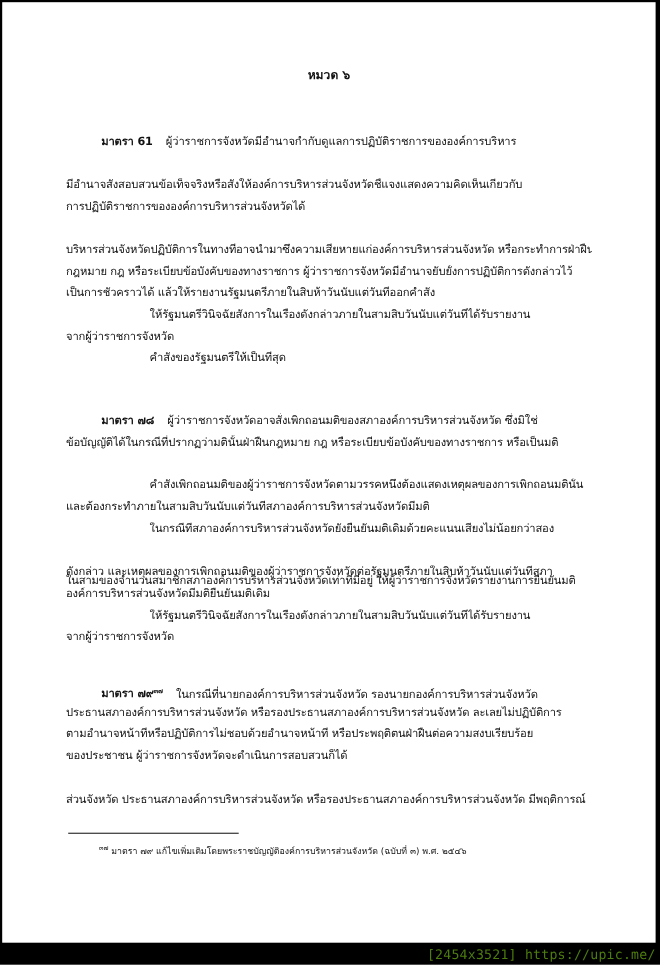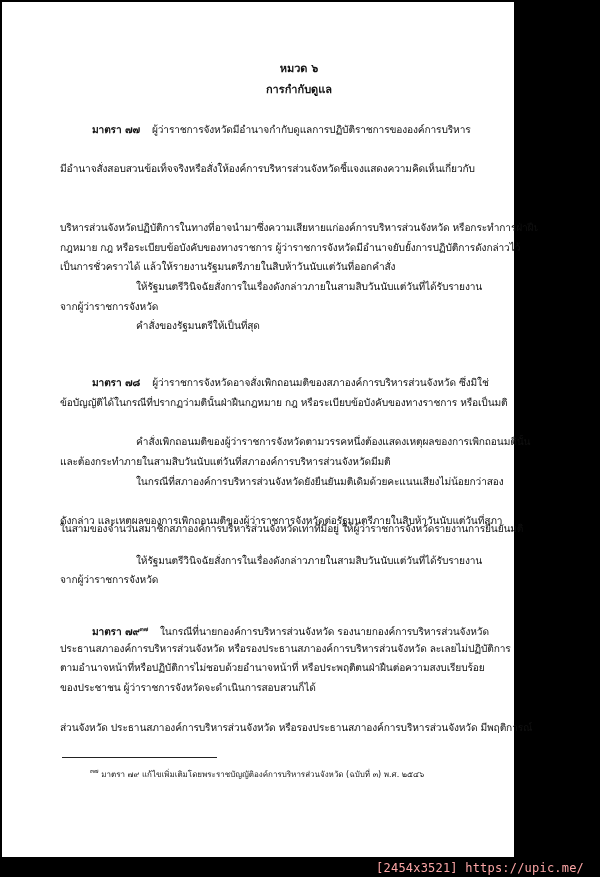--- a/index.html
+++ b/index.html
@@ -1,61 +1,62 @@
 <!DOCTYPE html>
 <html><head>
 <meta charset="utf-8">
 <style>
   html, body { margin: 0; padding: 0; }
   body {
     width: 600px; height: 877px; background: #000; position: relative; overflow: hidden;
     font-family: "DejaVu Sans", sans-serif;
   }
   .page {
-    position: absolute; left: 2px; top: 2px; width: 512px; height: 855px;
+    position: absolute; left: 2px; top: 2px; width: 594px; height: 855px;
     background: #fff; color: #111;
   }
   .chapter { position: absolute; left: 0; width: 594px; text-align: center; font-weight: bold; font-size: 11px; }
   .line {
     position: absolute; left: 58px; width: 478px; font-size: 10.2px; line-height: 14px;
     white-space: nowrap; overflow: hidden; text-align: justify; letter-spacing: -0.15px;
   }
   .indent { left: 134px; width: 402px; }
   .sec { font-weight: bold; margin-right: 12px; }
   .fn-mark { font-size: 6px; vertical-align: super; }
   .rule { position: absolute; left: 60px; top: 755px; width: 155px; height: 1px; background: #222; }
   .footnote { position: absolute; left: 88px; top: 764px; font-size: 8px; white-space: nowrap; }
   .watermark {
-    position: absolute; right: 16px; bottom: 2px; color: #fca5a5; font-size: 12px;
+    position: absolute; right: 4px; bottom: 2px; color: #4d7c0f; font-size: 12px;
     font-family: "DejaVu Sans Mono", monospace; letter-spacing: 0.2px;
   }
 </style>
 </head>
 <body>
 
 <div class="page">
   <div class="chapter" style="top:57px">หมวด ๖</div>
-  <div class="chapter" style="top:78px">การกำกับดูแล</div>
 
-  <div class="line indent" style="left:90px;width:446px;top:121px"><span class="sec">มาตรา ๗๗</span><span>ผู้ว่าราชการจังหวัดมีอำนาจกำกับดูแลการปฏิบัติราชการขององค์การบริหาร</span></div>
+  <div class="line indent" style="left:90px;width:446px;top:121px"><span class="sec">มาตรา 61</span><span>ผู้ว่าราชการจังหวัดมีอำนาจกำกับดูแลการปฏิบัติราชการขององค์การบริหาร</span></div>
   <div class="line" style="top:160px">มีอำนาจสั่งสอบสวนข้อเท็จจริงหรือสั่งให้องค์การบริหารส่วนจังหวัดชี้แจงแสดงความคิดเห็นเกี่ยวกับ</div>
+  <div class="line" style="top:180px">การปฏิบัติราชการขององค์การบริหารส่วนจังหวัดได้</div>
   <div class="line" style="top:219px">บริหารส่วนจังหวัดปฏิบัติการในทางที่อาจนำมาซึ่งความเสียหายแก่องค์การบริหารส่วนจังหวัด หรือกระทำการฝ่าฝืน</div>
   <div class="line" style="top:239px">กฎหมาย กฎ หรือระเบียบข้อบังคับของทางราชการ ผู้ว่าราชการจังหวัดมีอำนาจยับยั้งการปฏิบัติการดังกล่าวไว้</div>
   <div class="line" style="top:258px">เป็นการชั่วคราวได้ แล้วให้รายงานรัฐมนตรีภายในสิบห้าวันนับแต่วันที่ออกคำสั่ง</div>
   <div class="line indent" style="top:278px">ให้รัฐมนตรีวินิจฉัยสั่งการในเรื่องดังกล่าวภายในสามสิบวันนับแต่วันที่ได้รับรายงาน</div>
   <div class="line" style="top:298px">จากผู้ว่าราชการจังหวัด</div>
   <div class="line indent" style="top:317px">คำสั่งของรัฐมนตรีให้เป็นที่สุด</div>
 
   <div class="line indent" style="left:90px;width:446px;top:374px"><span class="sec">มาตรา ๗๘</span><span>ผู้ว่าราชการจังหวัดอาจสั่งเพิกถอนมติของสภาองค์การบริหารส่วนจังหวัด ซึ่งมิใช่</span></div>
   <div class="line" style="top:394px">ข้อบัญญัติได้ในกรณีที่ปรากฏว่ามตินั้นฝ่าฝืนกฎหมาย กฎ หรือระเบียบข้อบังคับของทางราชการ หรือเป็นมติ</div>
   <div class="line indent" style="top:433px">คำสั่งเพิกถอนมติของผู้ว่าราชการจังหวัดตามวรรคหนึ่งต้องแสดงเหตุผลของการเพิกถอนมตินั้น</div>
   <div class="line" style="top:453px">และต้องกระทำภายในสามสิบวันนับแต่วันที่สภาองค์การบริหารส่วนจังหวัดมีมติ</div>
   <div class="line indent" style="top:473px">ในกรณีที่สภาองค์การบริหารส่วนจังหวัดยังยืนยันมติเดิมด้วยคะแนนเสียงไม่น้อยกว่าสอง</div>
   <div class="line" style="top:520px">ในสามของจำนวนสมาชิกสภาองค์การบริหารส่วนจังหวัดเท่าที่มีอยู่ ให้ผู้ว่าราชการจังหวัดรายงานการยืนยันมติ</div>
   <div class="line" style="top:512px">ดังกล่าว และเหตุผลของการเพิกถอนมติของผู้ว่าราชการจังหวัดต่อรัฐมนตรีภายในสิบห้าวันนับแต่วันที่สภา</div>
+  <div class="line" style="top:532px">องค์การบริหารส่วนจังหวัดมีมติยืนยันมติเดิม</div>
   <div class="line indent" style="top:552px">ให้รัฐมนตรีวินิจฉัยสั่งการในเรื่องดังกล่าวภายในสามสิบวันนับแต่วันที่ได้รับรายงาน</div>
   <div class="line" style="top:571px">จากผู้ว่าราชการจังหวัด</div>
 
   <div class="line indent" style="left:90px;width:446px;top:620px"><span class="sec"><span>มาตรา ๗๙</span><span class="fn-mark">๓๗</span></span><span>ในกรณีที่นายกองค์การบริหารส่วนจังหวัด รองนายกองค์การบริหารส่วนจังหวัด</span></div>
   <div class="line" style="top:640px">ประธานสภาองค์การบริหารส่วนจังหวัด หรือรองประธานสภาองค์การบริหารส่วนจังหวัด ละเลยไม่ปฏิบัติการ</div>
   <div class="line" style="top:659px">ตามอำนาจหน้าที่หรือปฏิบัติการไม่ชอบด้วยอำนาจหน้าที่ หรือประพฤติตนฝ่าฝืนต่อความสงบเรียบร้อย</div>
   <div class="line" style="top:679px">ของประชาชน ผู้ว่าราชการจังหวัดจะดำเนินการสอบสวนก็ได้</div>
   <div class="line" style="top:719px">ส่วนจังหวัด ประธานสภาองค์การบริหารส่วนจังหวัด หรือรองประธานสภาองค์การบริหารส่วนจังหวัด มีพฤติการณ์</div>
 
   <div class="rule"></div>

